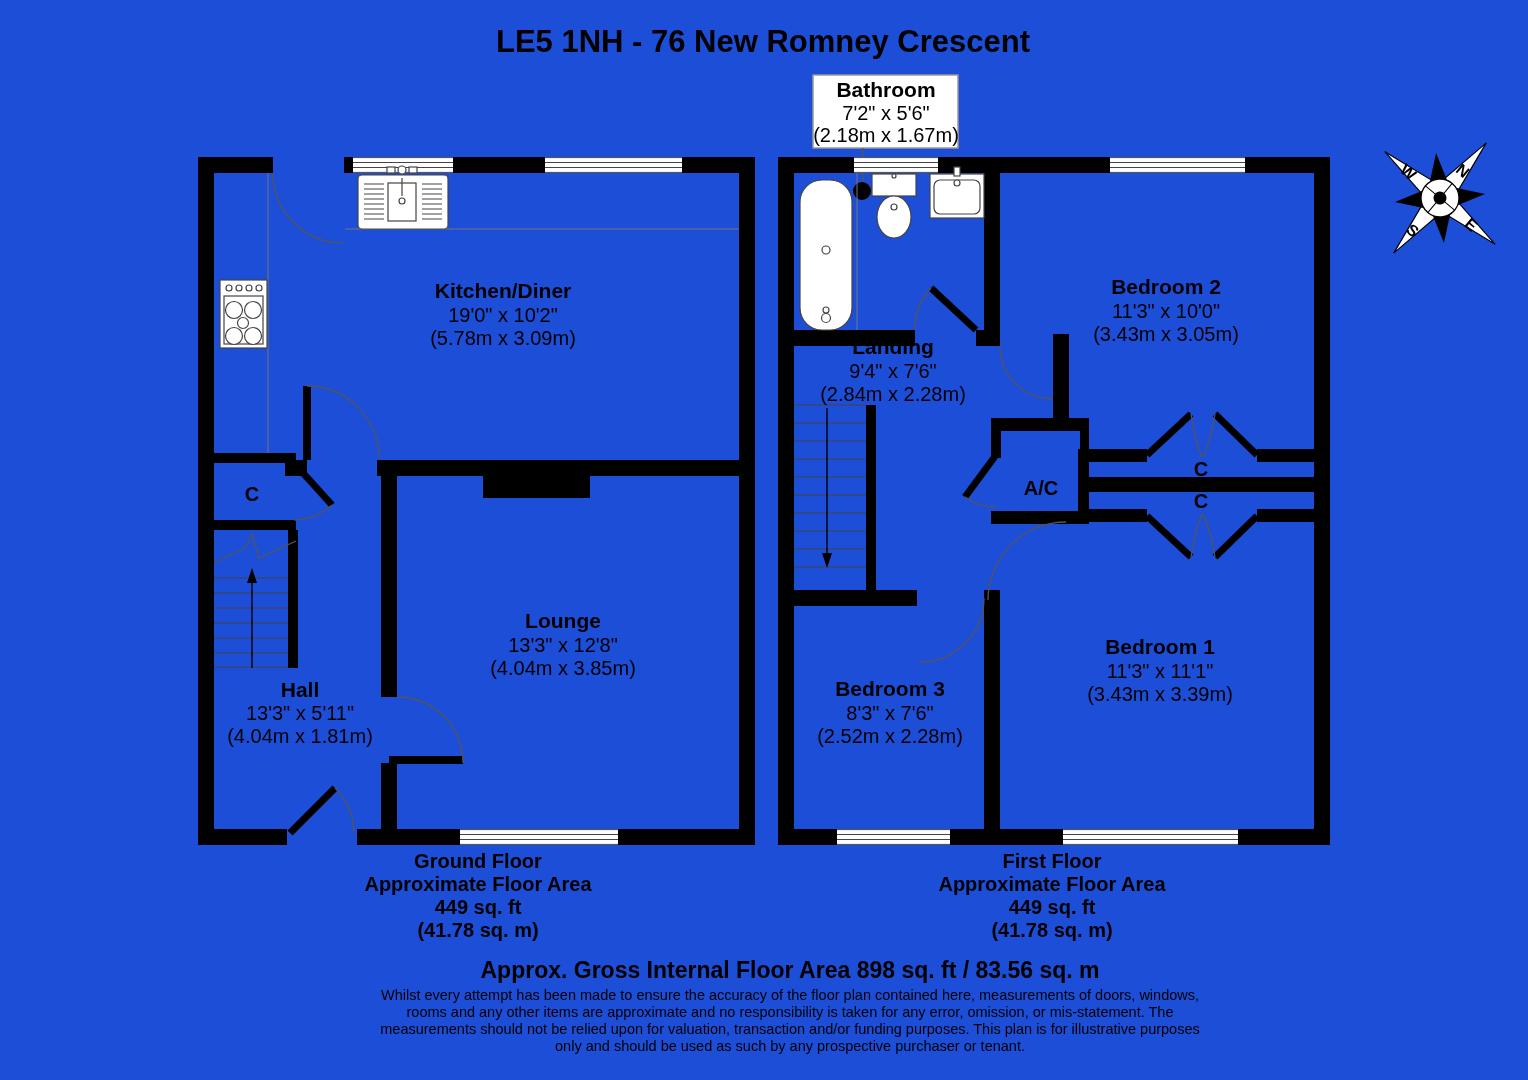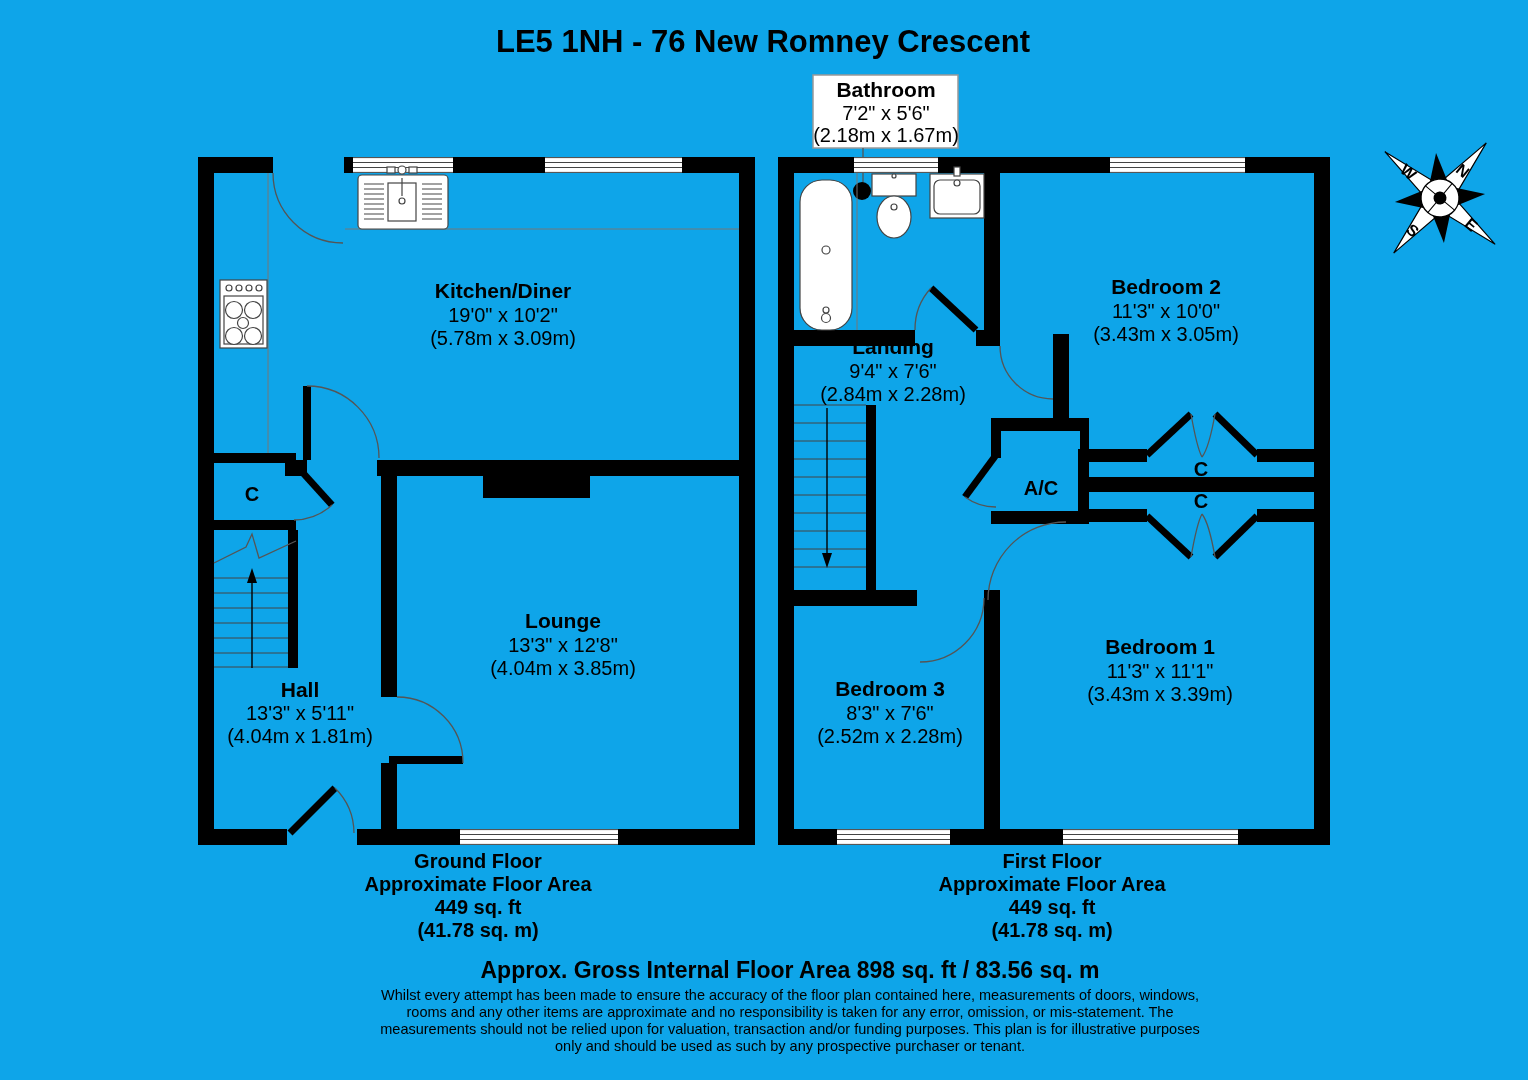--- a/index.html
+++ b/index.html
@@ -1,16 +1,16 @@
 <!DOCTYPE html>
 <html><head>
 <meta charset="utf-8">
 <style>
   html,body{margin:0;padding:0;background:#fff;}
-  .page{position:relative;width:1528px;height:1080px;background:#0ea5e9;overflow:hidden;}
+  .page{position:relative;width:1528px;height:1080px;background:#1d4ed8;overflow:hidden;}
   svg{display:block;}
   svg text{font-family:"Liberation Sans",sans-serif;fill:#000;}
   .t-title{font-size:31px;font-weight:bold;}
   .t-room{font-size:21px;font-weight:bold;}
   .t-dim{font-size:20px;}
   .t-foot{font-size:20px;font-weight:bold;}
   .t-sum{font-size:23px;font-weight:bold;}
   .t-disc{font-size:14.5px;}
   .t-c{font-size:20px;font-weight:bold;}
   .t-compass{font-size:16px;font-weight:bold;}

